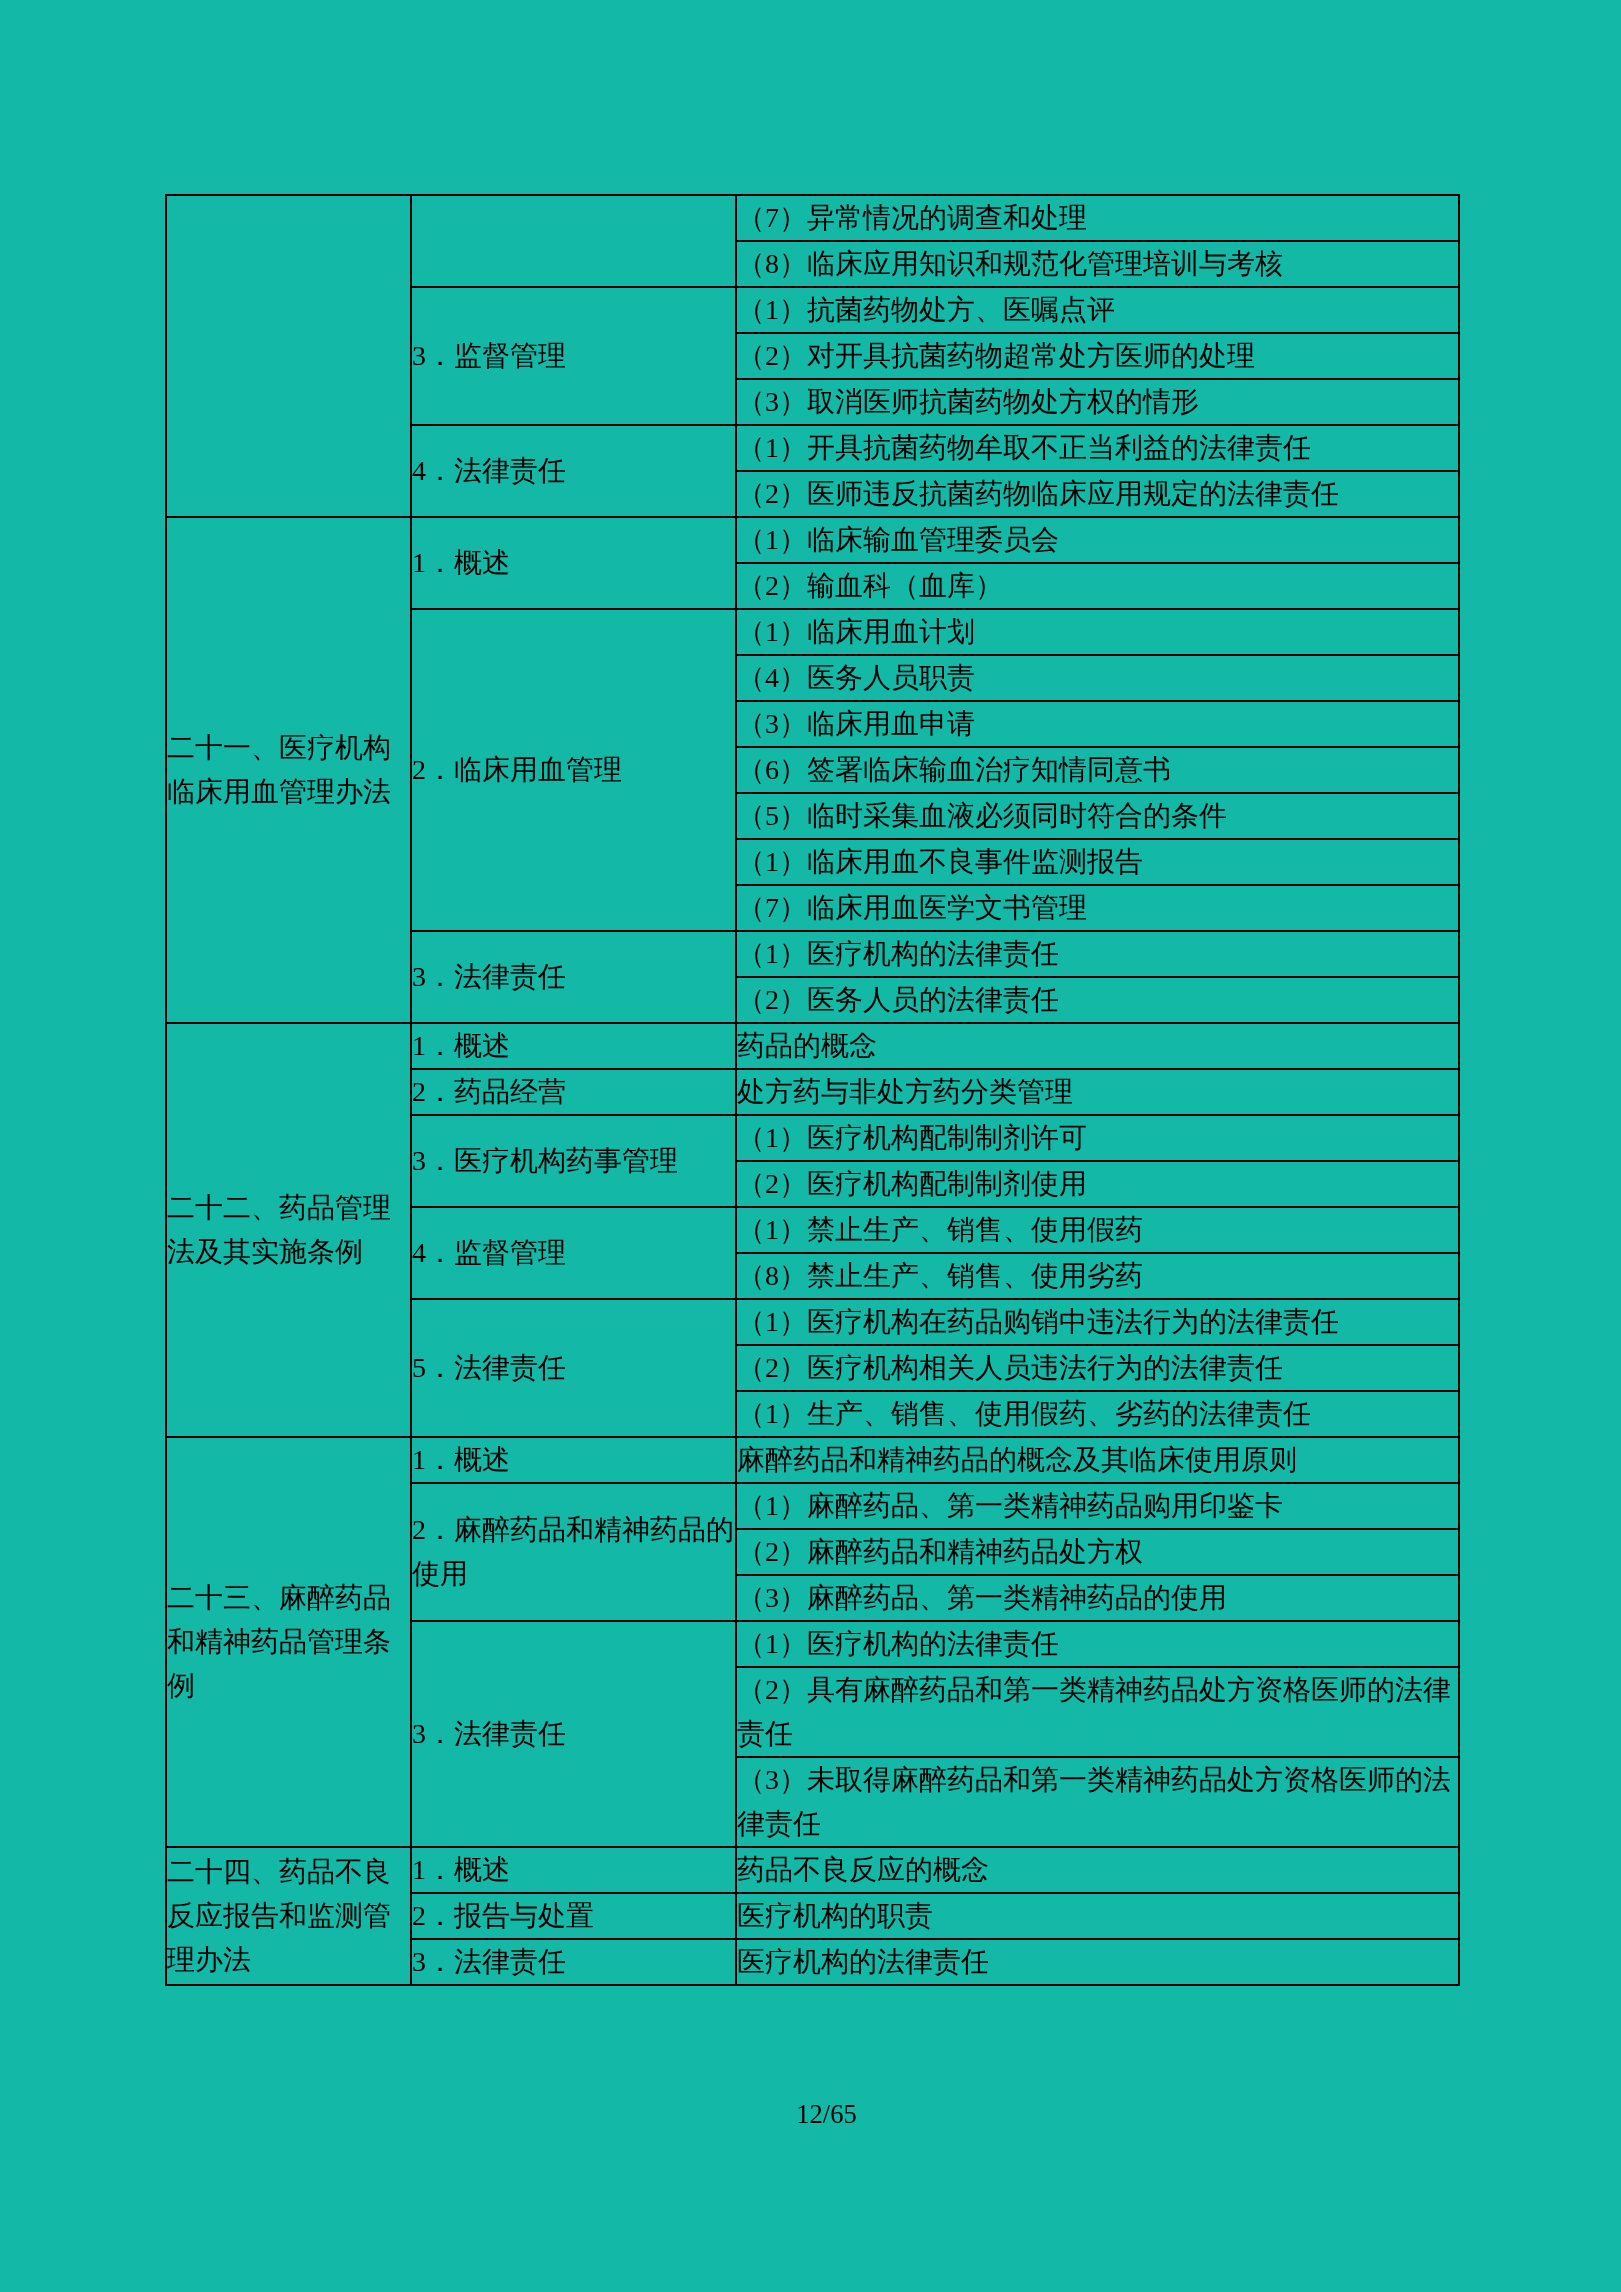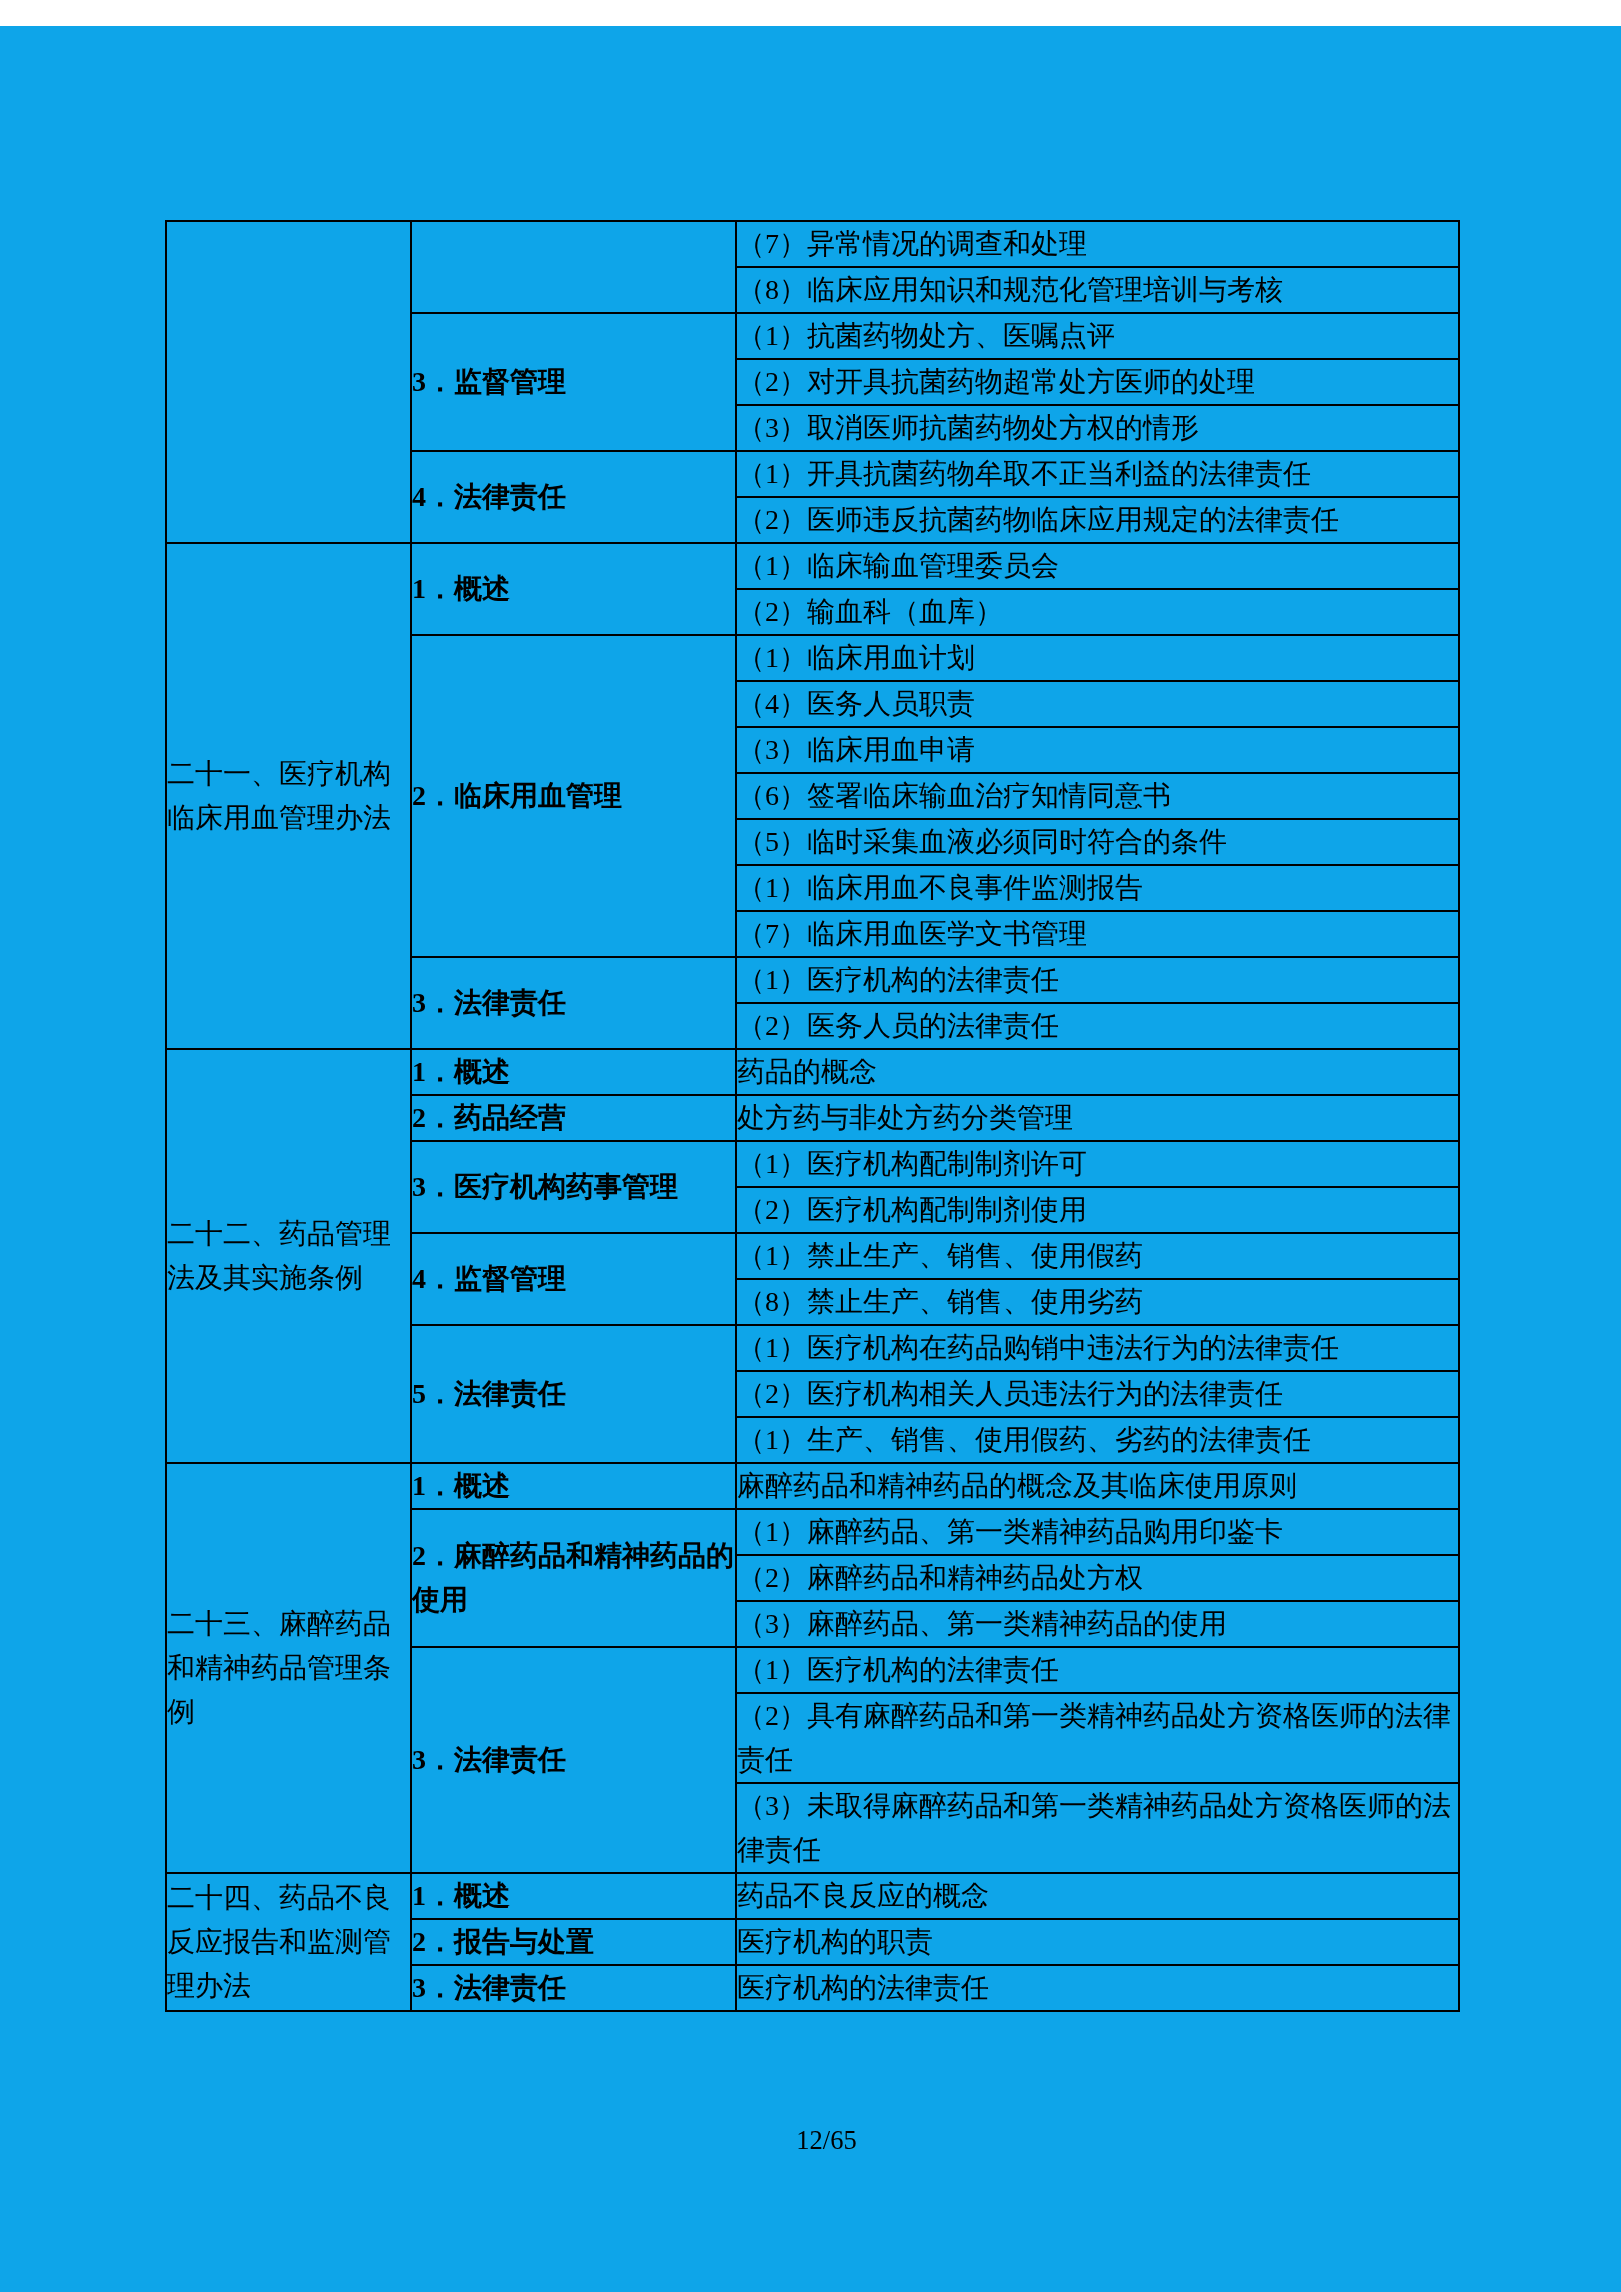--- a/index.html
+++ b/index.html
@@ -3,39 +3,39 @@
 <meta charset="utf-8">
 <style>
   html,body{margin:0;padding:0;}
   body{
     width:1621px;height:2293px;
     background:#ffffff;
     font-family:"Liberation Serif","DejaVu Serif",serif;
     color:#000;
     position:relative;
   }
-  .page{position:absolute;inset:0;background:#0ea5e9;margin-top:26px;}
+  .page{position:absolute;inset:0;background:#14b8a6;}
   table.syllabus{
     position:absolute;
     left:165px;top:194px;
     width:1294px;
     border-collapse:collapse;
     table-layout:fixed;
     border:2.9px solid #000;
   }
   table.syllabus td{
     border:2px solid #000;
     vertical-align:middle;
     font-size:28px;
     line-height:44px;
     padding:0;
   }
   table.syllabus tr{height:44px;}
   td.col-chapter{padding-left:7.8px;padding-right:2px;}
-  td.col-section{padding-left:9.8px;padding-right:2px;font-weight:bold;}
+  td.col-section{padding-left:9.8px;padding-right:2px;}
   td.col-topic{padding-left:7.8px;padding-right:2px;}
   .footer{
     position:absolute;
     top:2099px;left:16px;
     width:100%;
     text-align:center;
     font-size:26.5px;
     line-height:31px;
   }
 </style>

